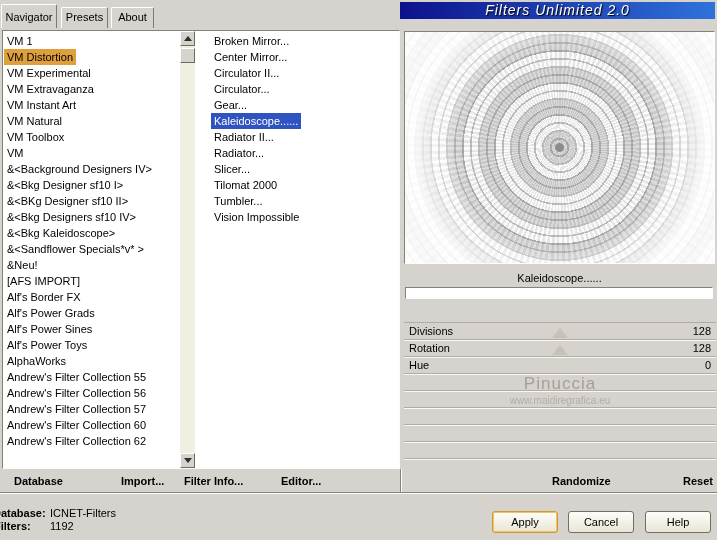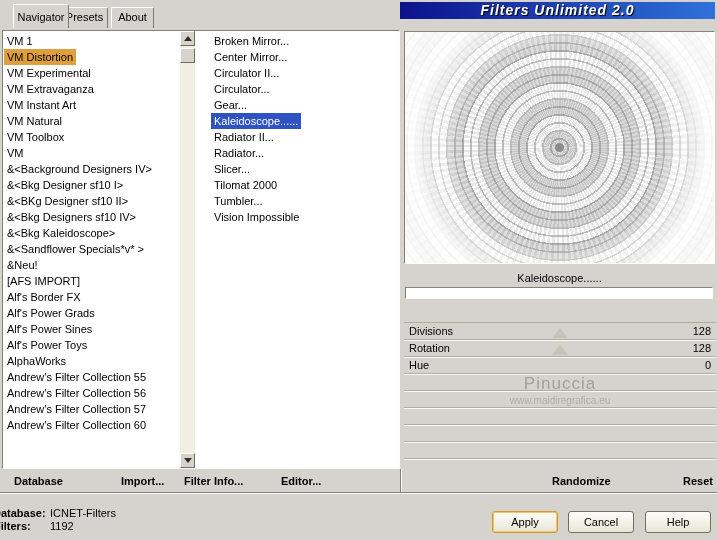--- a/index.html
+++ b/index.html
@@ -10,28 +10,28 @@
     font-family:"Liberation Sans", sans-serif; font-size:11px; color:#000;
   }
 
   
   .tab {
     position:absolute; background:#d6d3ce; text-align:center;
     border:1px solid #7e7a6e; border-bottom:none;
     border-top-color:#ffffff; border-left-color:#ffffff;
     border-radius:2px 2px 0 0; cursor:default;
   }
-  .tab.active { left:13px; top:4px; width:56px; height:24px; line-height:24px; z-index:3; }
+  .tab.active { left:1px; top:4px; width:56px; height:24px; line-height:24px; z-index:3; }
   .tab.t2 { left:61px; top:7px; width:47px; height:21px; line-height:19px; }
   .tab.t3 { left:111px; top:7px; width:43px; height:21px; line-height:19px; }
 
   .banner {
     position:absolute; left:400px; top:2px; width:315px; height:17px;
     background:linear-gradient(90deg,#0c128c 0%,#2f72da 100%);
-    color:#fff; font-size:14px; font-weight:bold; font-style:italic;
+    color:#fff; font-size:14px; font-weight:normal; font-style:italic;
     text-align:center; line-height:17px; letter-spacing:1px;
     text-shadow:1px 1px 1px #000;
   }
 
   
   .sunken { border:1px solid; border-color:#828276 #fdfdf8 #fdfdf8 #828276; }
 
   .listbox {
     position:absolute; left:2px; top:30px; width:398px; height:439px;
     background:#fff;
@@ -150,20 +150,21 @@
         <div class="list-item">[AFS IMPORT]</div>
         <div class="list-item">Alf's Border FX</div>
         <div class="list-item">Alf's Power Grads</div>
         <div class="list-item">Alf's Power Sines</div>
         <div class="list-item">Alf's Power Toys</div>
         <div class="list-item">AlphaWorks</div>
         <div class="list-item">Andrew's Filter Collection 55</div>
         <div class="list-item">Andrew's Filter Collection 56</div>
         <div class="list-item">Andrew's Filter Collection 57</div>
         <div class="list-item">Andrew's Filter Collection 60</div>
+        <div class="list-item">Andrew's Filter Collection 62</div>
       </div>
 
     <div class="vscroll">
       <div class="sb-btn up">
         <div class="arr-up"></div>
       </div>
       <div class="sb-thumb"></div>
       <div class="sb-btn down">
         <div class="arr-down"></div>
       </div>

